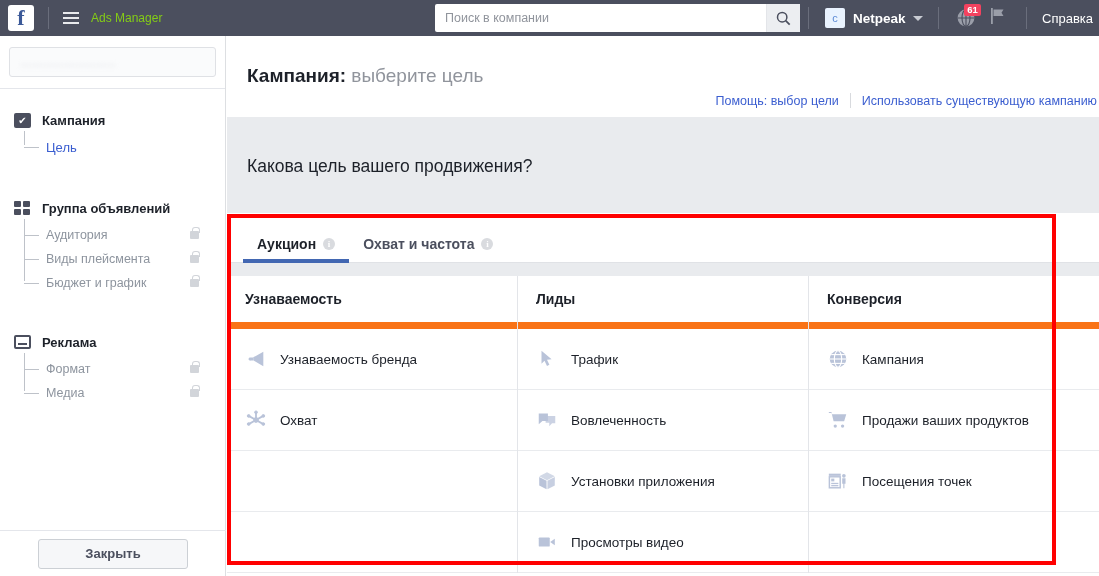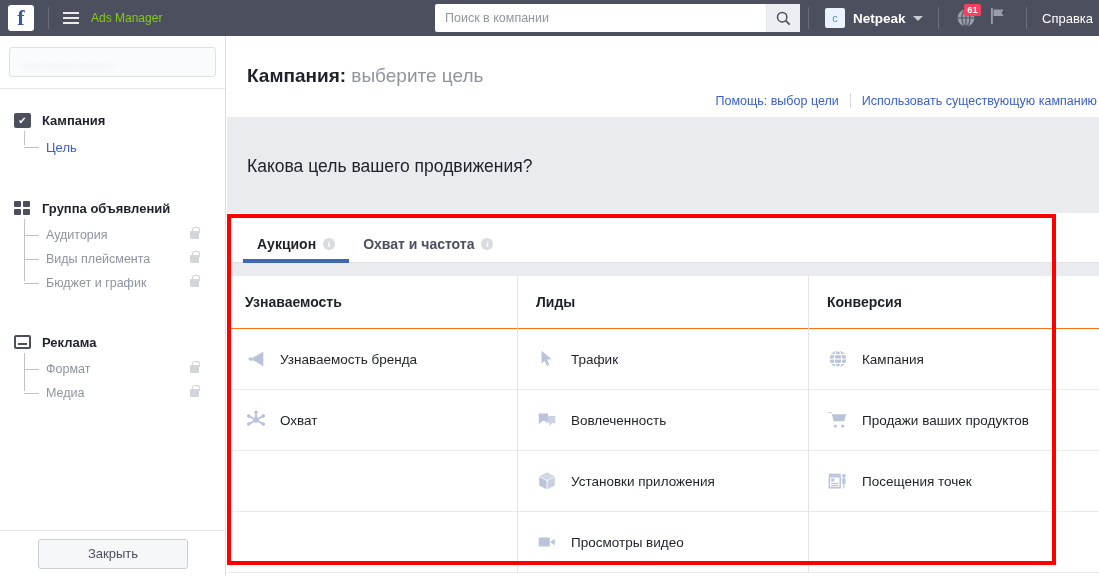--- a/index.html
+++ b/index.html
@@ -157,21 +157,21 @@
     border-bottom: 0; border-radius: 3px 3px 0 0;
   }
   .close-wrap {
     position: absolute; bottom: 0; left: 0; width: 226px; height: 46px;
     border-top: 1px solid #e4e6eb;
     display: flex; align-items: center; justify-content: center;
   }
   .close-btn {
     width: 150px; height: 30px; background: #f6f7f9;
     border: 1px solid #ccd0d5; border-radius: 3px;
-    font-size: 13px; font-weight: normal; color: #4b4f5e; cursor: pointer;
+    font-size: 13px; font-weight: bold; color: #4b4f5e; cursor: pointer;
     font-family: "Liberation Sans", sans-serif;
   }
 
   
   .main {
     position: absolute; top: 36px; left: 227px;
     width: 872px; height: 540px; background: #ffffff;
   }
   .page-head {
     height: 82px; background: #ffffff; position: relative;
@@ -223,21 +223,21 @@
     font-family: "Liberation Serif", serif;
   }
   .tab-strip { height: 13px; background: #e9ebee; }
 
   .grid { display: flex; }
   .col { flex: 1; border-right: 1px solid #e3e5e9; }
   .col:last-child { border-right: 0; }
   .col-head {
     height: 53px; display: flex; align-items: center; padding-left: 18px;
     font-size: 14px; font-weight: bold; color: #1d2129;
-    border-bottom: 1px solid #f97316;
+    border-bottom: 7px solid #f97316;
   }
   .cell {
     height: 61px; display: flex; align-items: center; padding-left: 18px;
     border-bottom: 1px solid #e9ebee; gap: 13px;
     font-size: 13.5px; color: #1d2129; cursor: pointer;
   }
   .cell.empty { cursor: default; }
   .obj-ico { width: 22px; height: 22px; flex: 0 0 22px; color: #b9c3d9; }
   .obj-ico svg { display: block; }
 

